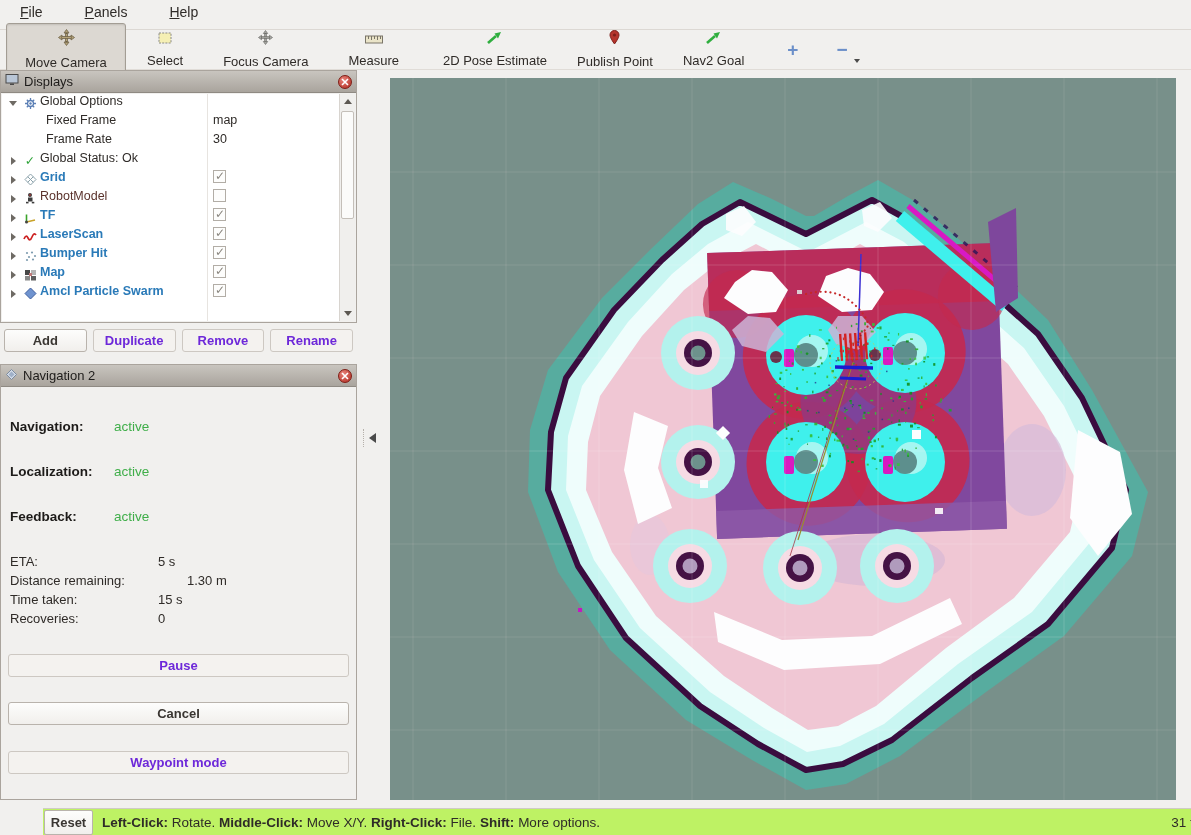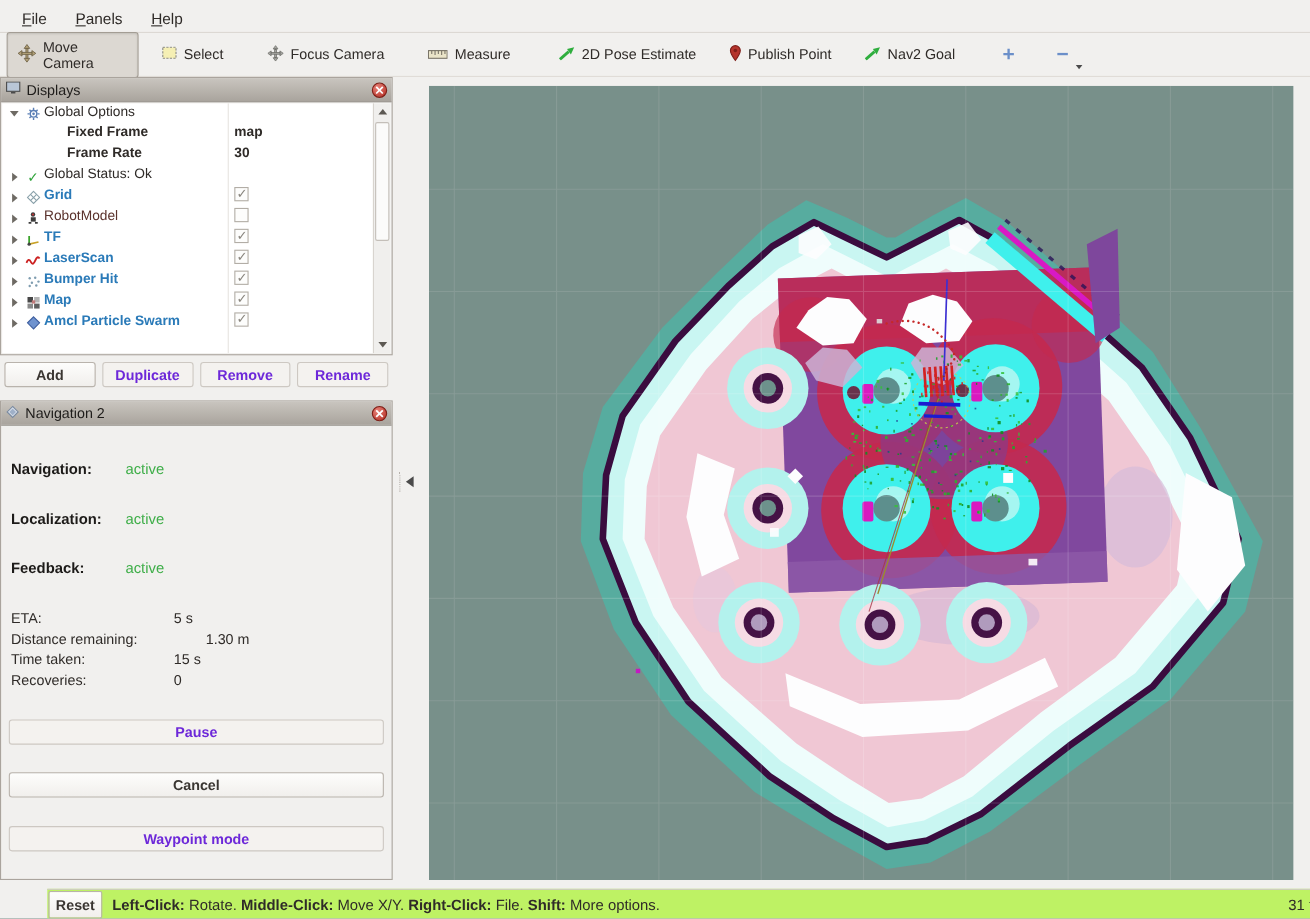--- a/index.html
+++ b/index.html
@@ -1,27 +1,27 @@
 <!DOCTYPE html>
 <html><head>
 <meta charset="utf-8">
 <style>
   * { box-sizing: border-box; margin: 0; padding: 0; }
   html,body { width:1191px; height:835px; overflow:hidden; }
   body { font-family:"Liberation Sans","DejaVu Sans",sans-serif; background:#f1f0ee; color:#2f2b28; position:relative; }
   .abs { position:absolute; }
 
   
-  .menubar { left:0; top:0; width:1191px; height:30px; background:#f1f0ee; border-bottom:1px solid #dcd8d3; display:flex; align-items:flex-end; padding-left:8px; gap:2px; }
+  .menubar { left:0; top:0; width:1191px; height:30px; background:#f1f0ee; border-bottom:1px solid #dcd8d3; display:flex; align-items:flex-start; padding-left:8px; gap:18px; }
   .menu-item { display:inline-block; padding:4px 12px; font-size:14px; color:#2f2b28; }
   .menu-item::first-letter { text-decoration:underline; }
 
   
   .toolbar { left:0; top:30px; width:1191px; height:40px; background:#f1f0ee; border-bottom:1px solid #e0dcd7; display:flex; align-items:center; padding-left:6px; }
-  .tool { display:flex; align-items:center; gap:6px; font-size:13px; color:#2f2b28; padding:5px 9px; border-radius:3px; }
+  .tool { display:flex; align-items:center; gap:6px; font-size:13px; color:#2f2b28; padding:5px 9px; border-radius:3px;flex-direction:column; }
   .tool.pressed { background:#dcd8d2; border:1px solid #a39d94; box-shadow:inset 0 1px 2px rgba(0,0,0,.12); width:120px; }
   .toolgap-s { margin-left:12px; } .toolgap-m { margin-left:22px; } .toolgap-l { margin-left:26px; }
   .bluebtn { font-size:19px; font-weight:bold; color:#6b8fc9; padding:0 8px; position:relative; }
   .dd { position:absolute; right:-4px; bottom:-2px; width:0; height:0; border-left:3.5px solid transparent; border-right:3.5px solid transparent; border-top:4px solid #4a4a4a; }
 
   
   .panel { border:1px solid #aaa49d; background:#f1f0ee; }
   .phead { height:22px; background:linear-gradient(#c9c5bf,#a9a49d); border-bottom:1px solid #8f8a83; display:flex; align-items:center; padding:0 4px; gap:5px; font-size:13px; color:#1e1c1a; }
   .phead .title { flex:1; }
   .closebtn { width:14px; height:14px; border-radius:50%; background:radial-gradient(circle at 35% 30%,#e8837a,#b02a1f); border:1px solid #7e1d15; display:flex; align-items:center; justify-content:center; }
@@ -30,21 +30,21 @@
   .tree { position:absolute; left:1px; top:23px; right:1px; bottom:1px; background:#ffffff; }
   .tree::before { content:""; position:absolute; left:205px; top:0; bottom:0; width:1px; background:#e7e4e0; }
   .trow { position:relative; display:flex; height:19px; font-size:12.5px; padding-left:4px; }
   .tri-r { width:0; height:0; border-top:4px solid transparent; border-bottom:4px solid transparent; border-left:5px solid #6e6a64; margin-right:0; }
   .tri-d { width:0; height:0; border-left:4px solid transparent; border-right:4px solid transparent; border-top:5px solid #6e6a64; }
   .exp { width:14px; display:flex; align-items:center; justify-content:center; }
   .ticon { width:20px; display:flex; align-items:center; justify-content:center; }
   .tlabel { white-space:nowrap; }
   .blue { color:#2a7ab8; font-weight:bold; }
   .maroon { color:#5a322c; }
-  .child { padding-left:59px;font-weight:bold; }
+  .child { padding-left:44px; }
   .tvalue { position:absolute; left:211px; display:flex; align-items:center; gap:5px; font-size:12.5px; color:#2f2b28; }
   .swatch { width:11px; height:11px; background:#2f2f2f; border:1px solid #111; }
   .cb { width:13px; height:13px; background:#fdfdfc; border:1px solid #b2ada6; position:relative; }
   .cb.checked::after { content:"✓"; position:absolute; left:1px; top:-2px; font-size:12px; color:#8a867f; }
   .vscroll { position:absolute; right:0; top:0; bottom:0; width:16px; background:#f0efed; border-left:1px solid #d8d4cf; }
   .sbtn { position:absolute; left:0; width:15px; height:15px; display:flex; align-items:center; justify-content:center; }
   .tri-up { width:0;height:0;border-left:4px solid transparent;border-right:4px solid transparent;border-bottom:5px solid #5c5852; }
   .tri-dn { width:0;height:0;border-left:4px solid transparent;border-right:4px solid transparent;border-top:5px solid #5c5852; }
   .thumb { position:absolute; left:1px; width:13px; background:#fbfbfa; border:1px solid #c4bfb9; border-radius:2px; }
 

